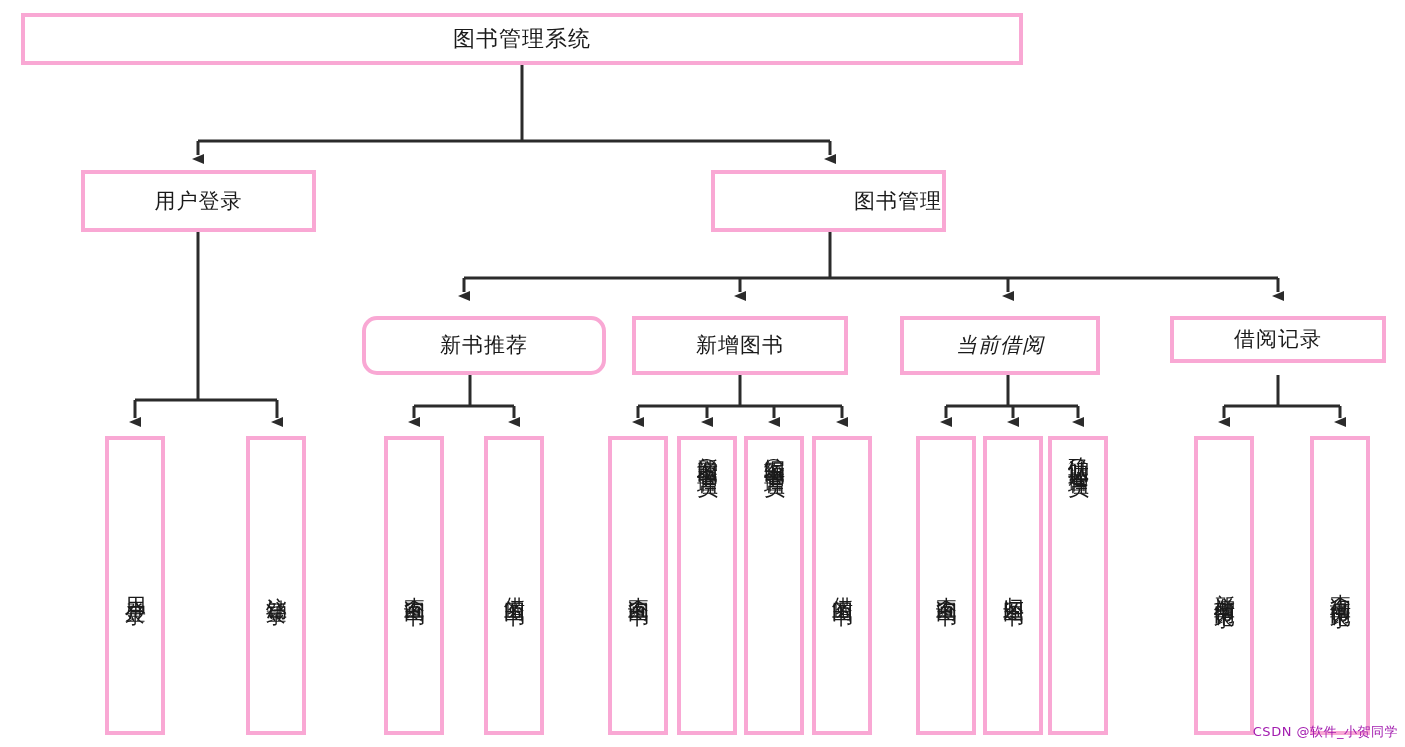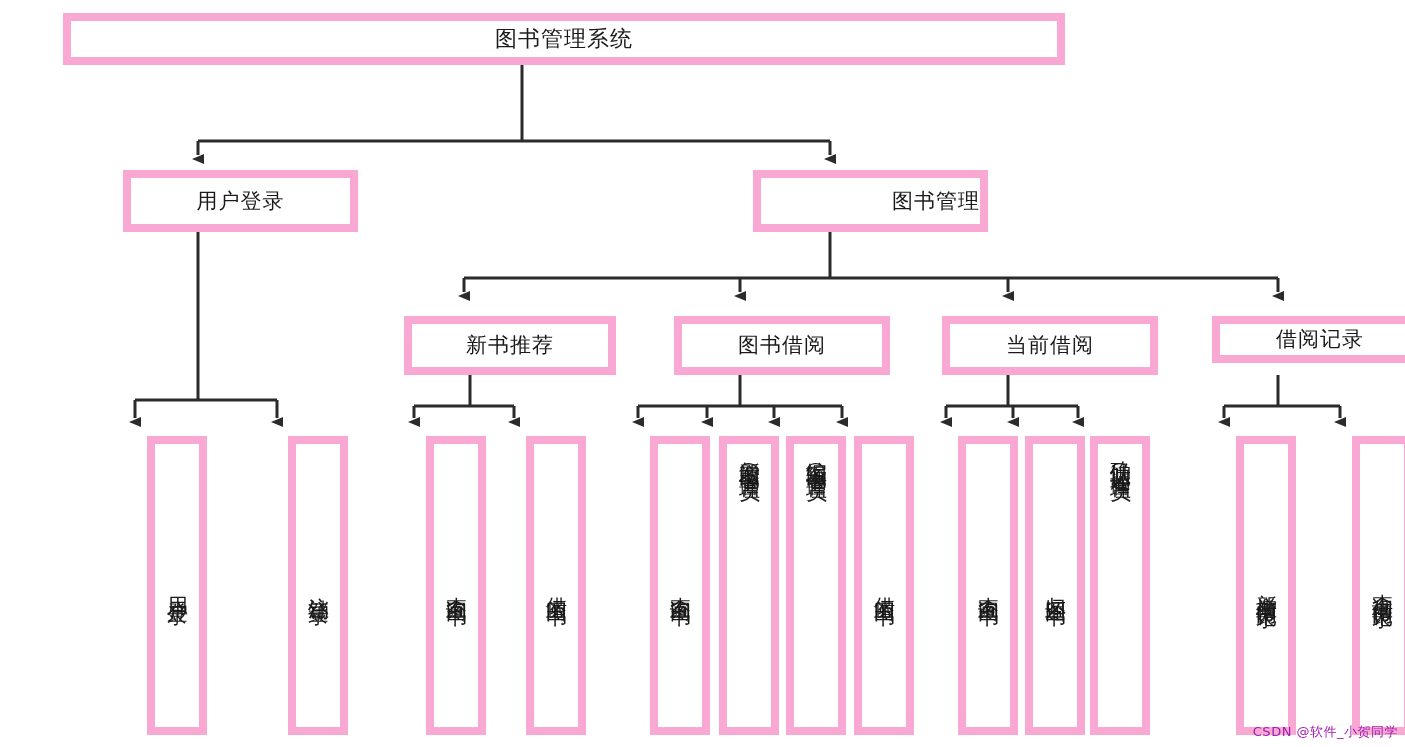--- a/index.html
+++ b/index.html
@@ -22,28 +22,27 @@
     position: absolute;
     left: 0;
     top: 0;
     width: 1405px;
     height: 747px;
     pointer-events: none;
   }
   .node {
     position: absolute;
     box-sizing: border-box;
-    border: 8px solid #f9a8d4;
+    border: 4px solid #f9a8d4;
     background: #ffffff;
     display: flex;
     align-items: center;
     justify-content: center;
     color: #1a1a1a;
     z-index: 2;
-    margin-left: 42px;
   }
   .node-label {
     display: block;
     line-height: 1.15;
     white-space: nowrap;
   }
   
   .node.horiz .node-label {
     font-size: 21px;
     letter-spacing: 1px;
@@ -139,29 +138,29 @@
   </div>
 
   <div class="node horiz" style="left:81px; top:170px; width:235px; height:62px;">
     <span class="node-label">用户登录</span>
   </div>
 
   <div class="node horiz" style="left:711px; top:170px; width:235px; height:62px;justify-content:flex-end;">
     <span class="node-label">图书管理</span>
   </div>
 
-  <div class="node horiz" style="left:362px; top:316px; width:212px; height:59px;">
+  <div class="node horiz" style="left:362px; top:316px; width:244px; height:59px;border-radius:15px;">
     <span class="node-label">新书推荐</span>
   </div>
 
   <div class="node horiz" style="left:632px; top:316px; width:216px; height:59px;">
-    <span class="node-label">图书借阅</span>
-  </div>
-
-  <div class="node horiz" style="left:900px; top:316px; width:216px; height:59px;">
+    <span class="node-label">新增图书</span>
+  </div>
+
+  <div class="node horiz" style="left:900px; top:316px; width:200px; height:59px;font-style:italic;">
     <span class="node-label">当前借阅</span>
   </div>
 
   <div class="node horiz" style="left:1170px; top:316px; width:216px; height:47px;">
     <span class="node-label">借阅记录</span>
   </div>
 
   <div class="node vert center-text" style="left:105px; top:436px; width:60px; height:299px;">
     <span class="node-label">用户登录</span>
   </div>

